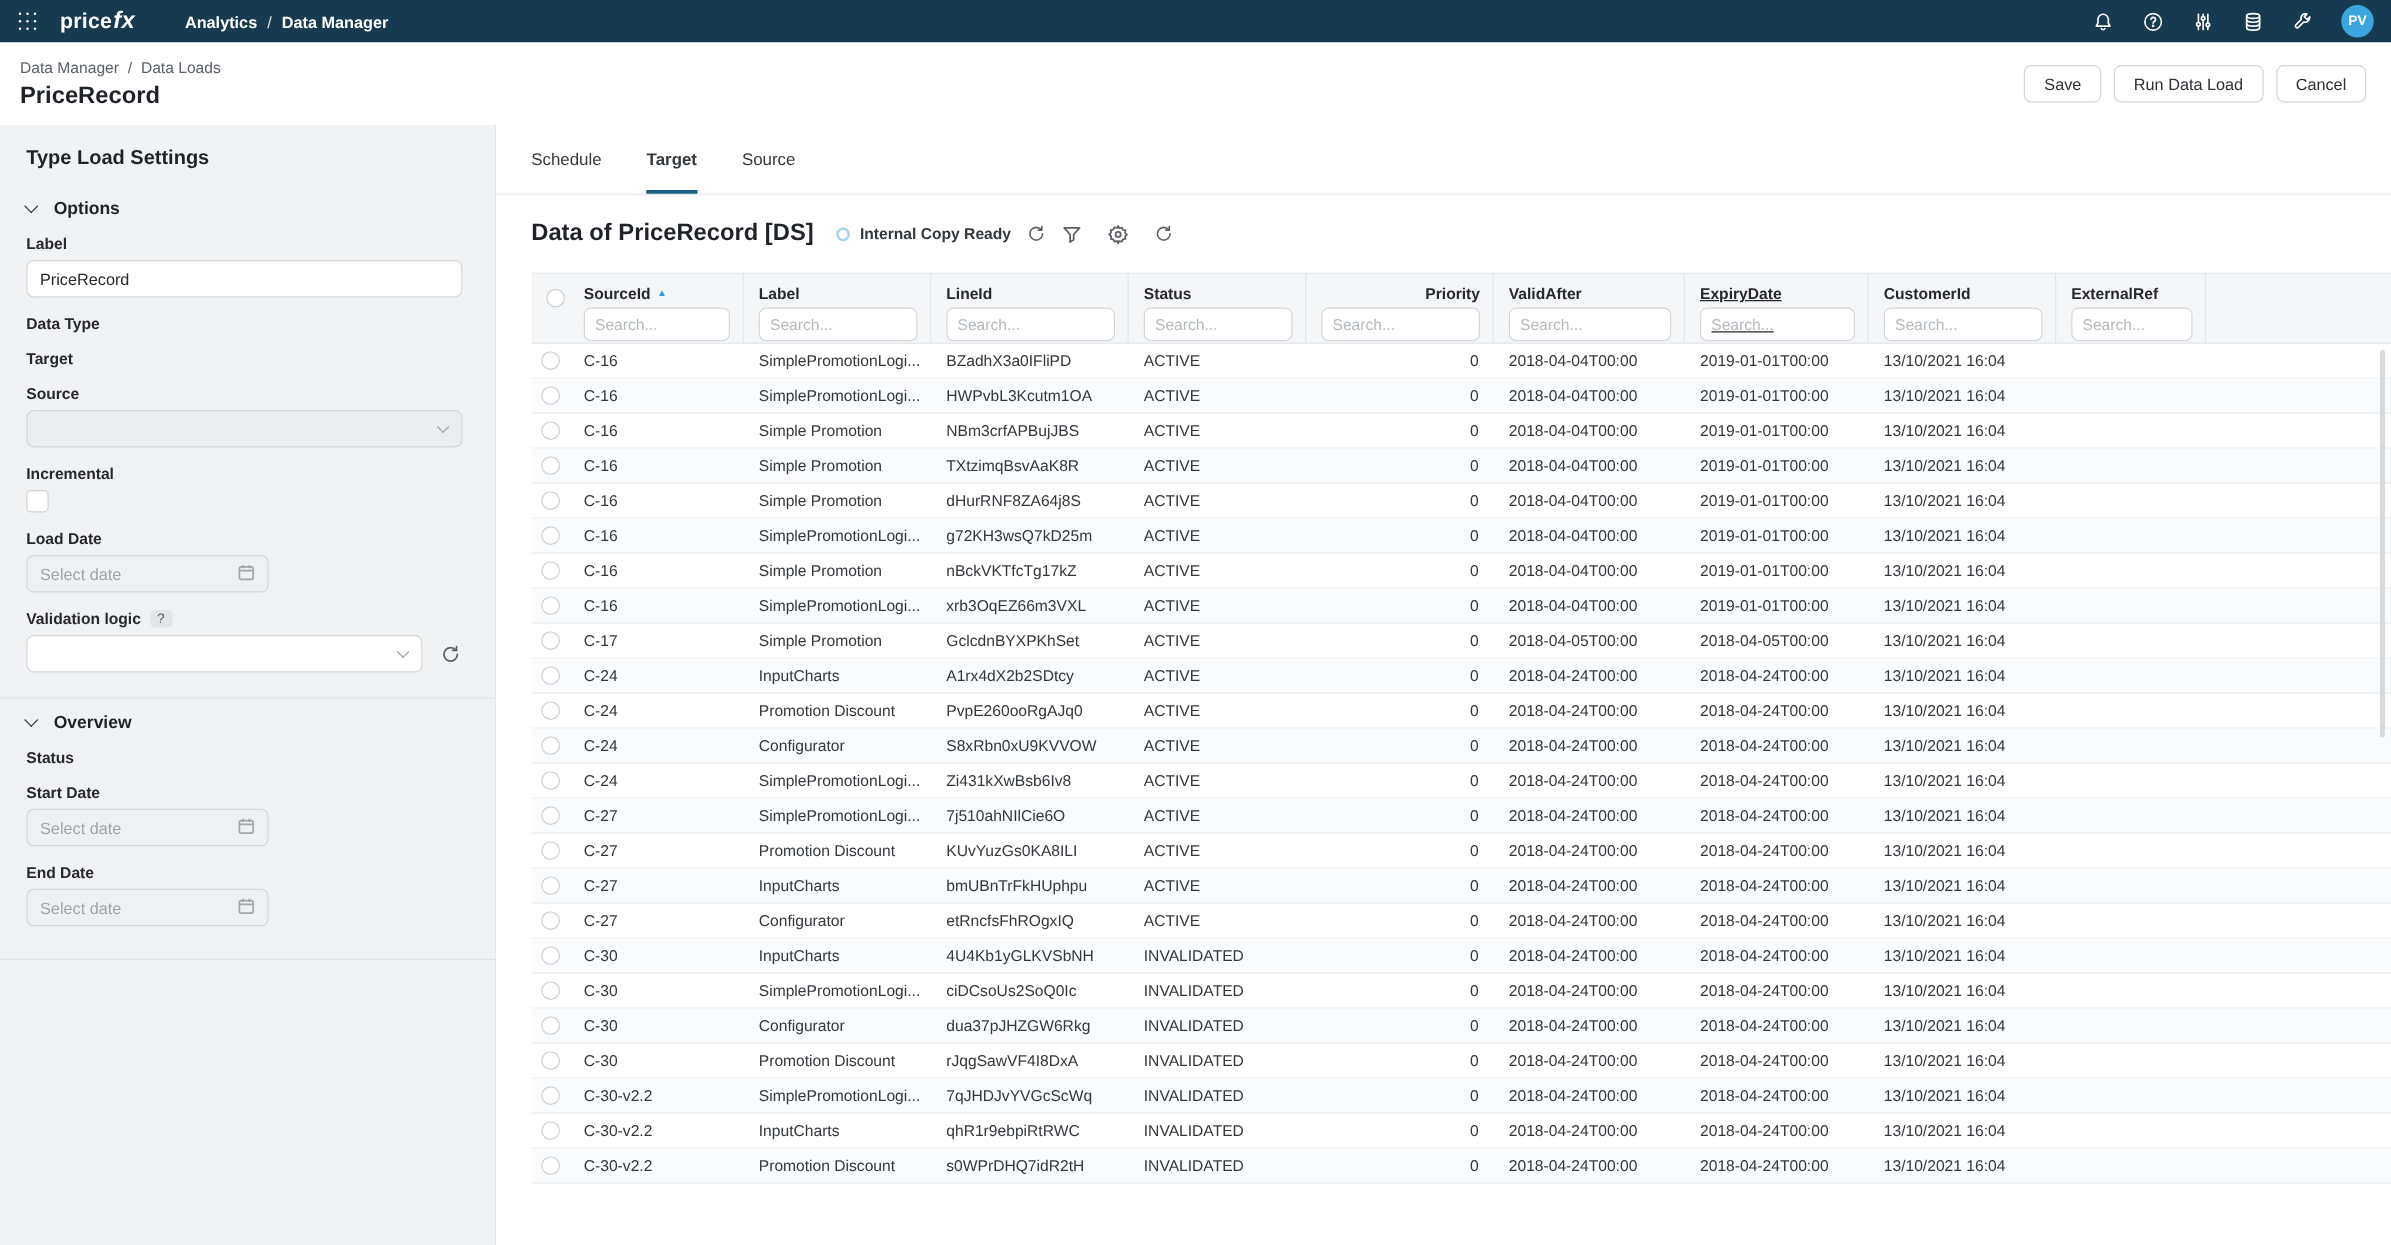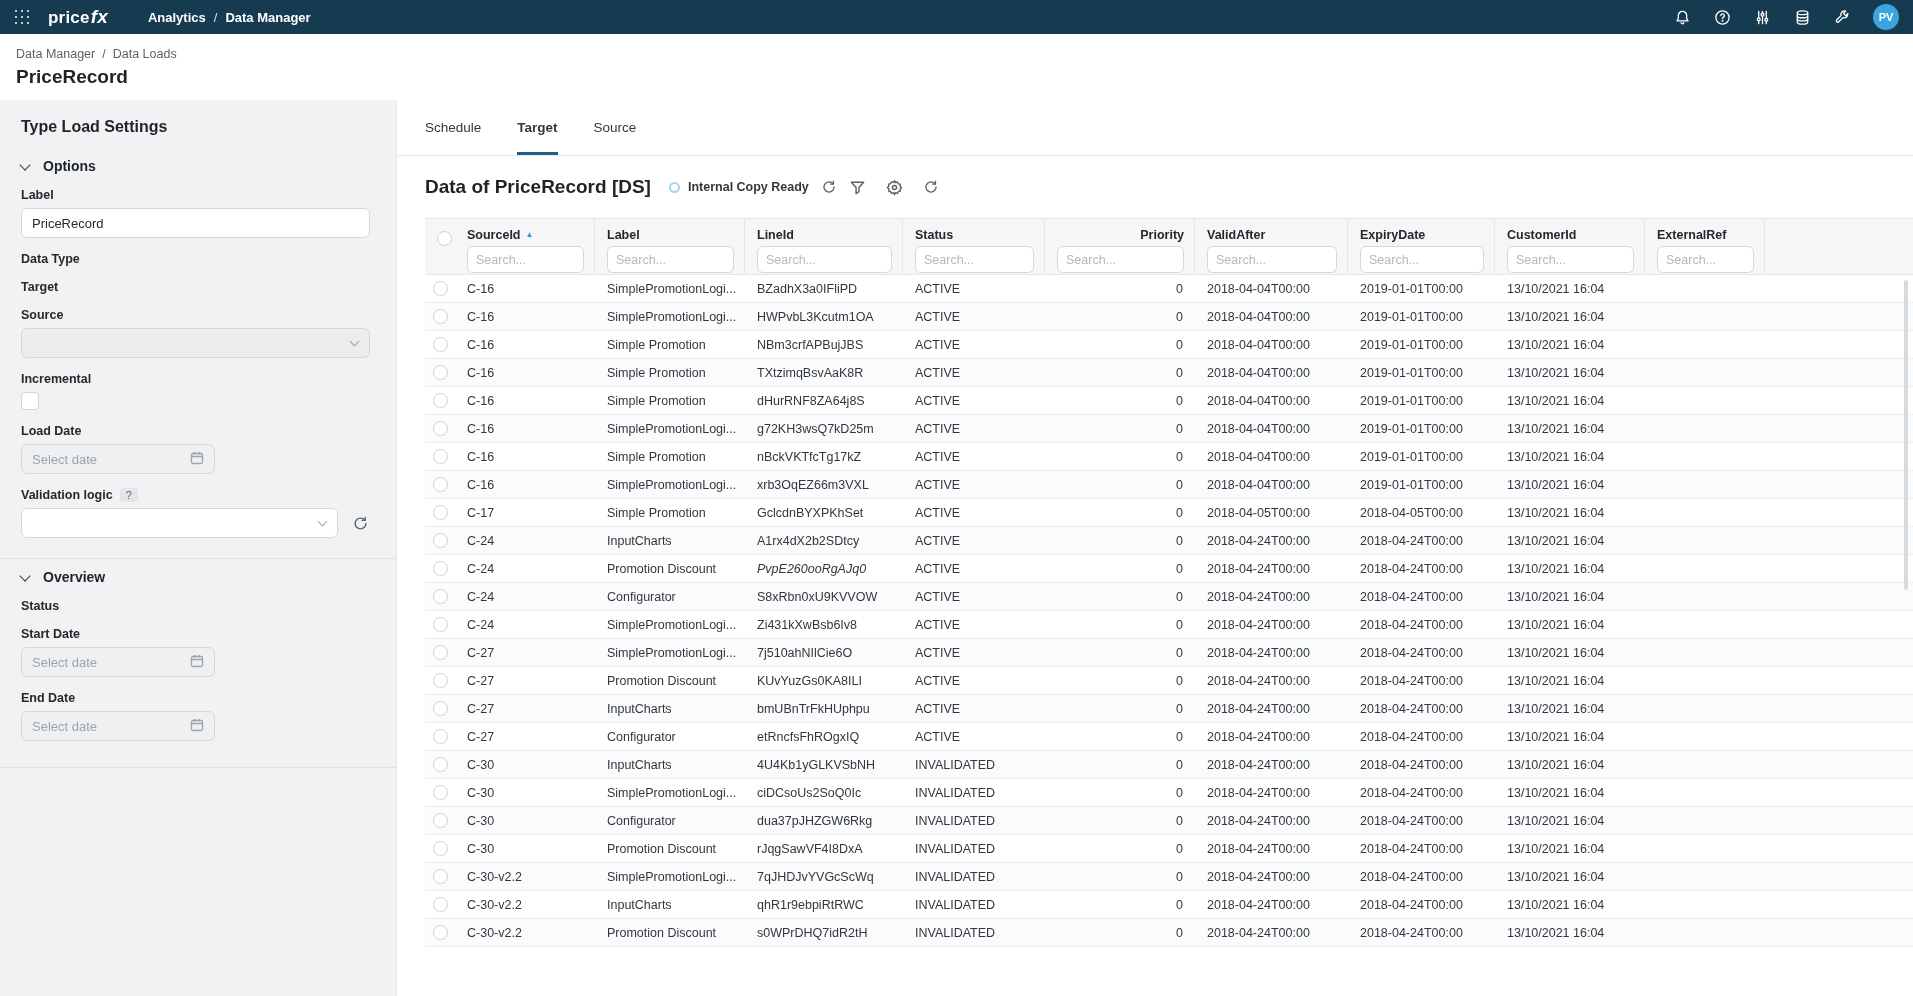--- a/index.html
+++ b/index.html
@@ -189,20 +189,25 @@
 
 <div class="page-header">
   <div class="ph-left">
     <div class="crumb">
       <span>Data Manager</span>
       <span class="sep">/</span>
       <span>Data Loads</span>
     </div>
     <div class="page-title">PriceRecord</div>
   </div>
+  <div class="ph-actions">
+      <button class="btn">Save</button>
+      <button class="btn">Run Data Load</button>
+      <button class="btn">Cancel</button>
+    </div>
 </div>
 
 <div class="content">
 
   <div class="sidebar">
     <div class="sb-title">Type Load Settings</div>
 
     <div class="section-head">
       <span class="chev"></span>
       <span>Options</span>
@@ -374,21 +379,21 @@
               </div>
             </div>
             <div class="th" style="width: 153px;">
               <div class="th-label">
                 <span>ValidAfter</span>
               </div>
               <div class="search-box">
                 <input placeholder="Search..." style="">
               </div>
             </div>
-            <div class="th" style="width: 147px;">
+            <div class="th" style="width: 147px; text-decoration: underline;">
               <div class="th-label">
                 <span>ExpiryDate</span>
               </div>
               <div class="search-box">
                 <input placeholder="Search..." style="">
               </div>
             </div>
             <div class="th" style="width: 150px;">
               <div class="th-label">
                 <span>CustomerId</span>
@@ -556,21 +561,21 @@
               <div class="cell" style="width: 152px;">13/10/2021 16:04</div>
               <div class="cell" style="width: 150px;"></div>
               <div class="cell" style="width: 120px;"></div>
             </div>
             <div class="row">
               <div class="cell radio-cell" style="width: 30px;">
                 <span class="radio"></span>
               </div>
               <div class="cell" style="width: 140px;">C-24</div>
               <div class="cell" style="width: 150px;">Promotion Discount</div>
-              <div class="cell" style="width: 158px; font-style: italic;">PvpE260ooRgAJq0</div>
+              <div class="cell" style="width: 158px;">PvpE260ooRgAJq0</div>
               <div class="cell" style="width: 142px;">ACTIVE</div>
               <div class="cell right" style="width: 150px;">0</div>
               <div class="cell" style="width: 153px;">2018-04-24T00:00</div>
               <div class="cell" style="width: 147px;">2018-04-24T00:00</div>
               <div class="cell" style="width: 152px;">13/10/2021 16:04</div>
               <div class="cell" style="width: 150px;"></div>
               <div class="cell" style="width: 120px;"></div>
             </div>
             <div class="row">
               <div class="cell radio-cell" style="width: 30px;">

